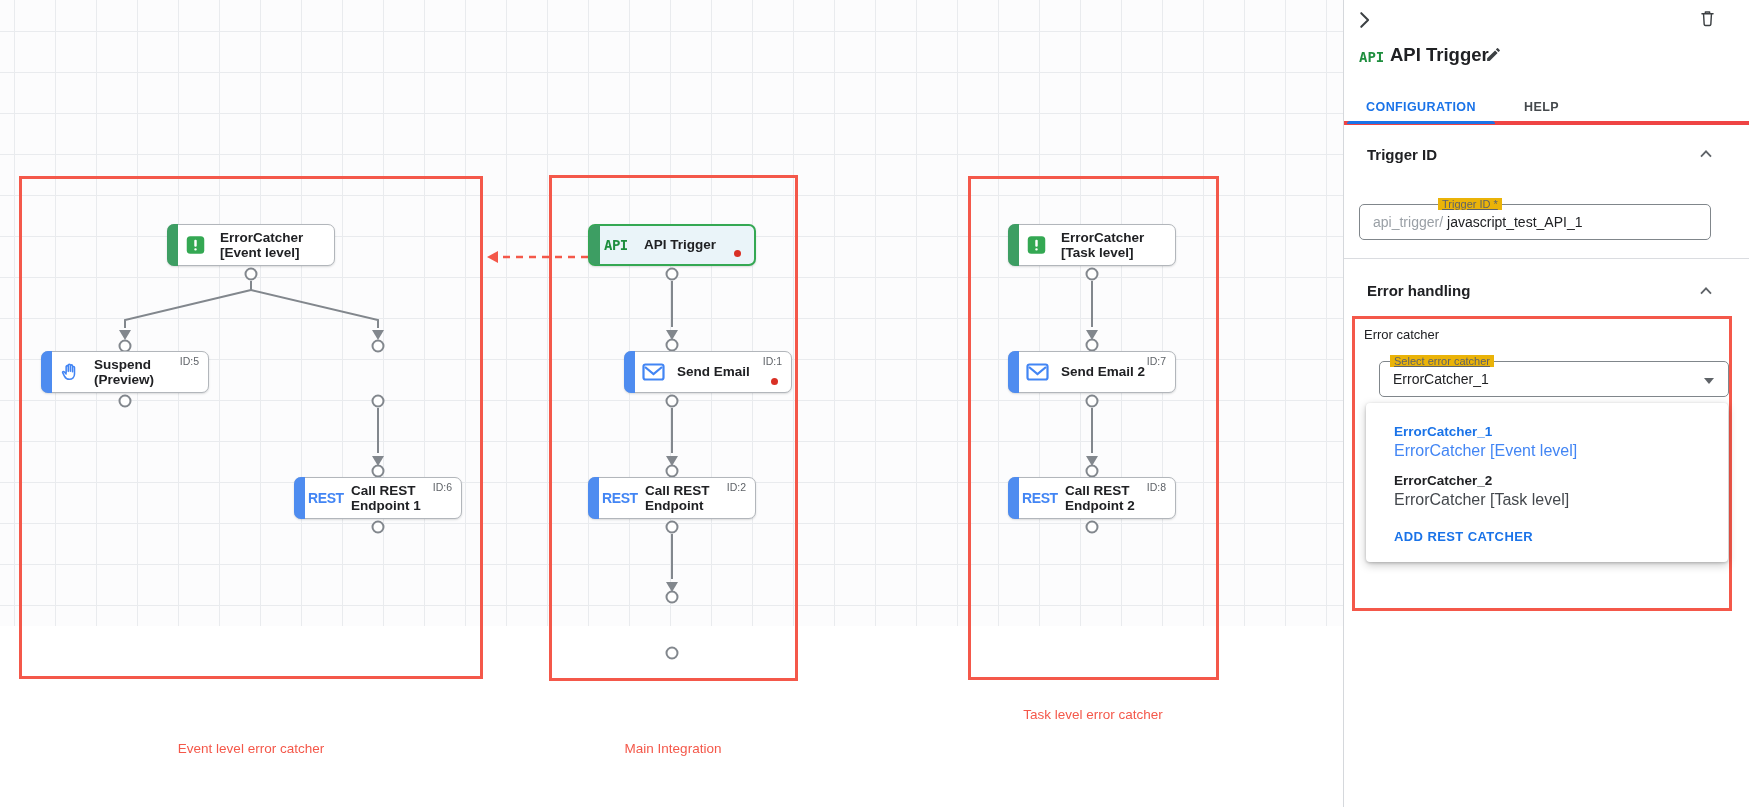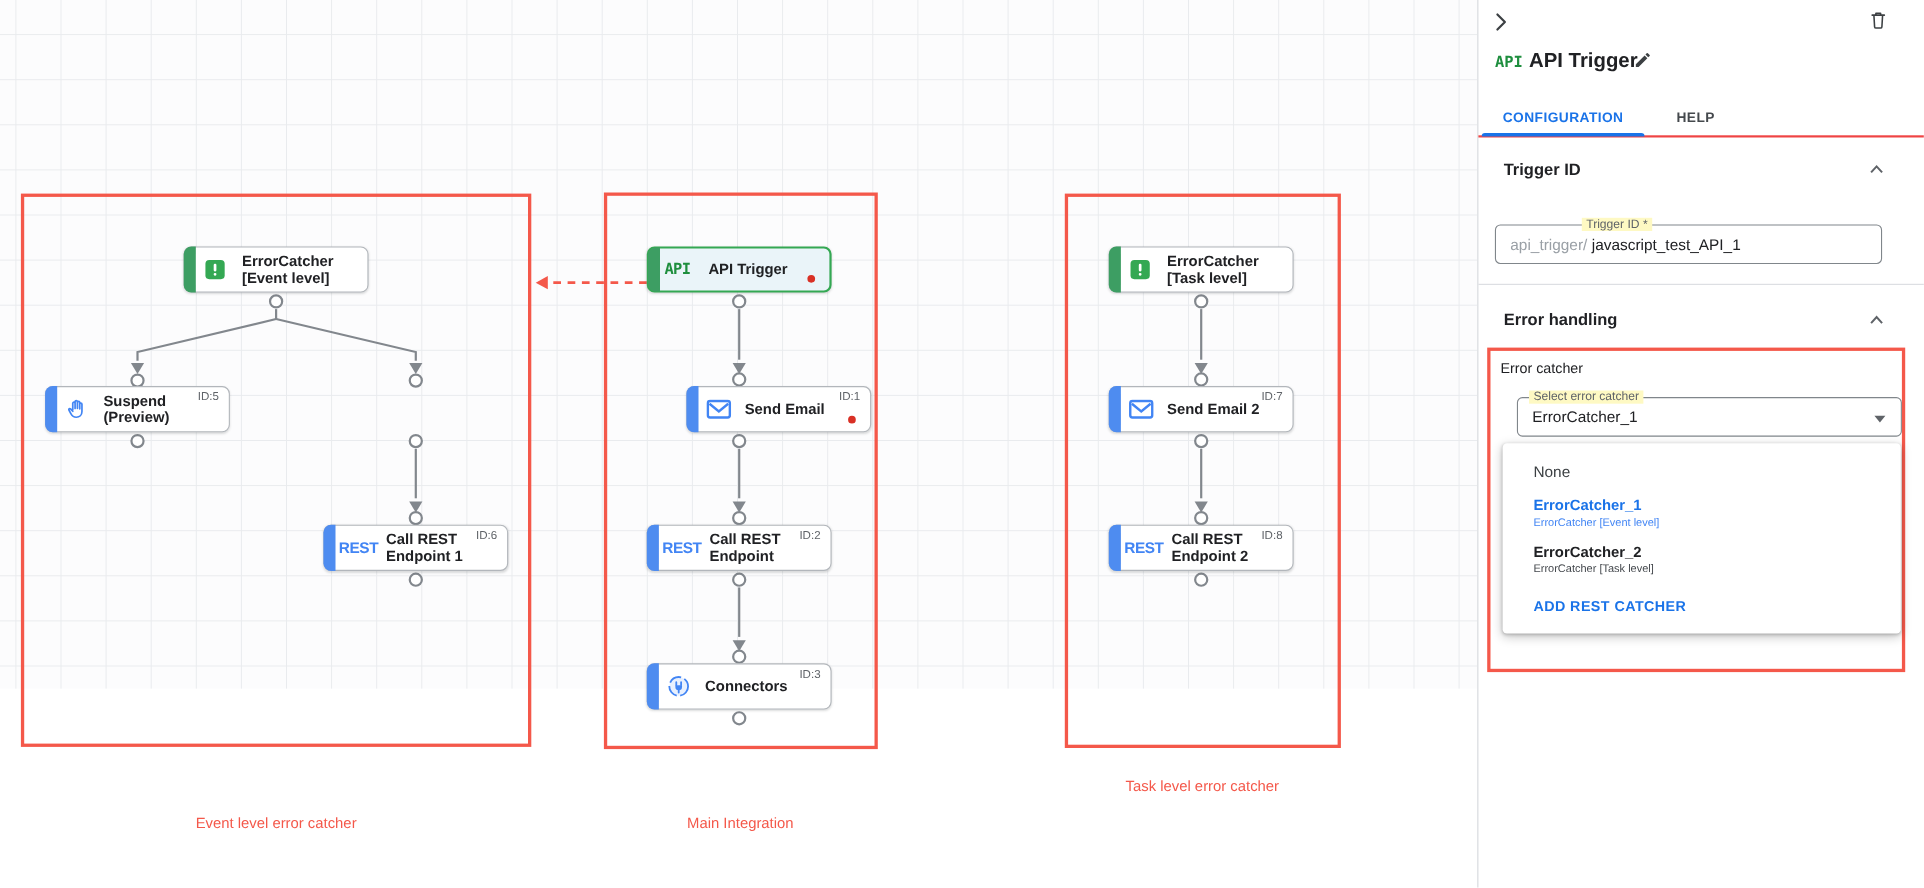--- a/index.html
+++ b/index.html
@@ -42,54 +42,54 @@
 
   
   #panel { position:relative; width:406px; height:807px; background:#fff;
     border-left:1px solid #d5d8dc; z-index:4; }
   .icon-btn { position:absolute; background:none; border:none; cursor:pointer; }
   #panel-title { position:absolute; left:46px; top:44px; font-size:18.5px; color:#202124; }
   #panel-badge { position:absolute; left:15px; top:49px; font-family:"DejaVu Sans Mono", monospace;
     font-size:14px; font-weight:bold; color:#1e8e3e; }
   #edit-btn { left:141px; top:46px; }
   .tabbar { position:absolute; left:0; top:90px; width:100%; height:35px;
-    border-bottom:2px solid #ef4444; }
+    border-bottom:4px solid #ef4444; }
   .tab { position:absolute; top:0; height:34px; display:flex; align-items:center;
     justify-content:center; font-size:12.5px; font-weight:bold; letter-spacing:.4px;
     cursor:pointer; }
   .tab.active { color:#1a73e8; }
   .tab.idle { color:#45494d; }
   .tab-underline { position:absolute; left:3px; top:31px; width:148px; height:3px;
     background:#1a73e8; border-radius:3px 3px 0 0; }
   .section-head { position:absolute; left:23px; font-size:15px; font-weight:bold;
     color:#202124; }
   .chev-up { position:absolute; left:352px; }
   .divider { position:absolute; left:0; width:100%; border-top:1px solid #dadce0; }
 
   .field { position:absolute; border:1px solid #80868b; border-radius:5px;
     height:36px; background:#fff; }
-  .notch { position:absolute; top:-7px; background:#fef9c3; padding:0 4px;
-    font-size:11px; color:#5f6368; white-space:nowrap; }
+  .notch { position:absolute; top:-7px; background:#eab308; padding:0 4px;
+    font-size:11px; color:#5f6368; white-space:nowrap;text-decoration:underline; }
   .field-text { position:absolute; left:13px; top:9px; font-size:14px; white-space:nowrap; }
   .prefix { color:#9aa0a6; } .value { color:#202124; margin-left:4px; }
   .caret { position:absolute; right:14px; top:16px; width:0; height:0;
     border-left:5px solid transparent; border-right:5px solid transparent;
     border-top:6px solid #5f6368; }
 
   .red-frame { position:absolute; left:8px; top:316px; width:380px; height:295px;
     border:3px solid #f4584a; }
   #ec-label { position:absolute; left:20px; top:327px; font-size:13px; color:#202124; }
 
   .menu { position:absolute; left:22px; top:403px; width:362px; background:#fff;
     border-radius:4px; box-shadow:0 1px 3px rgba(0,0,0,.2), 0 3px 10px rgba(0,0,0,.22);
     padding:12px 0 10px 0; z-index:6; }
   .menu-item-none { padding:6px 28px; font-size:14px; color:#3c4043; cursor:pointer; }
   .menu-item { padding:9px 28px 4px 28px; cursor:pointer; }
   .menu-item .nm { font-size:13.5px; font-weight:bold; color:#202124; }
-  .menu-item .ds { font-size:10px; color:#44484d; margin-top:3px; }
+  .menu-item .ds { font-size:16px; color:#44484d; margin-top:3px; }
   .menu-item.selected .nm { color:#1a73e8; }
   .menu-item.selected .ds { color:#4285f4; }
   .menu-add { margin-top:8px; padding:8px 28px; font-size:13px; font-weight:bold;
     letter-spacing:.4px; color:#1a73e8; cursor:pointer; }
 </style>
 </head>
 <body>
 
 <div id="app">
 
@@ -225,34 +225,20 @@
       <span class="nicon" style="left:13px;">
           <span class="rest-word">REST</span>
         </span>
       <span class="label" style="left:56px;">
           <span class="l1">Call REST</span>
           <span class="l2">Endpoint</span>
         </span>
       <span class="idtag">ID:2</span>
     </div>
 
-    <div class="node" style="left:588px; top:603px;">
-      <span class="bar"></span>
-      <span class="nicon">
-        <svg width="22" height="22" viewBox="0 0 24 24">
-            <circle cx="12" cy="12" r="9.3" fill="#e8f0fe" stroke="#4285f4" stroke-width="1.8" stroke-dasharray="13 3.5"></circle>
-            <path d="M9.6 7.8v2.8M14.4 7.8v2.8M12 15.9v2.2" stroke="#4285f4" stroke-width="1.8" fill="none" stroke-linecap="round"></path>
-            <path d="M8.7 10.8h6.6v1.7a3.3 3.3 0 0 1-6.6 0z" fill="#4285f4"></path>
-          </svg>
-      </span>
-      <span class="label">
-          <span class="l1">Connectors</span>
-        </span>
-      <span class="idtag">ID:3</span>
-    </div>
 
     <div class="node green" style="left:1008px; top:224px;">
       <span class="bar"></span>
       <span class="nicon">
         <svg width="21" height="21" viewBox="0 0 24 24">
             <rect x="2" y="2" width="20" height="20" rx="4" fill="#34a853"></rect>
             <rect x="10.6" y="6" width="2.8" height="8" rx="1.2" fill="#fff"></rect>
             <rect x="10.6" y="15.6" width="2.8" height="2.8" rx="1.2" fill="#fff"></rect>
           </svg>
       </span>
@@ -348,21 +334,20 @@
     <div class="red-frame"></div>
     <div id="ec-label">Error catcher</div>
 
     <div class="field" style="left:16px; top:361px; width:350px;margin-left:19px;">
       <span class="notch" style="left:10px;">Select error catcher</span>
       <span class="field-text"><span class="value" style="margin-left:0;">ErrorCatcher_1</span></span>
       <span class="caret"></span>
     </div>
 
     <div class="menu">
-      <div class="menu-item-none">None</div>
       <div class="menu-item selected">
         <div class="nm">ErrorCatcher_1</div>
         <div class="ds">ErrorCatcher [Event level]</div>
       </div>
       <div class="menu-item">
         <div class="nm">ErrorCatcher_2</div>
         <div class="ds">ErrorCatcher [Task level]</div>
       </div>
       <div class="menu-add">ADD REST CATCHER</div>
     </div>

